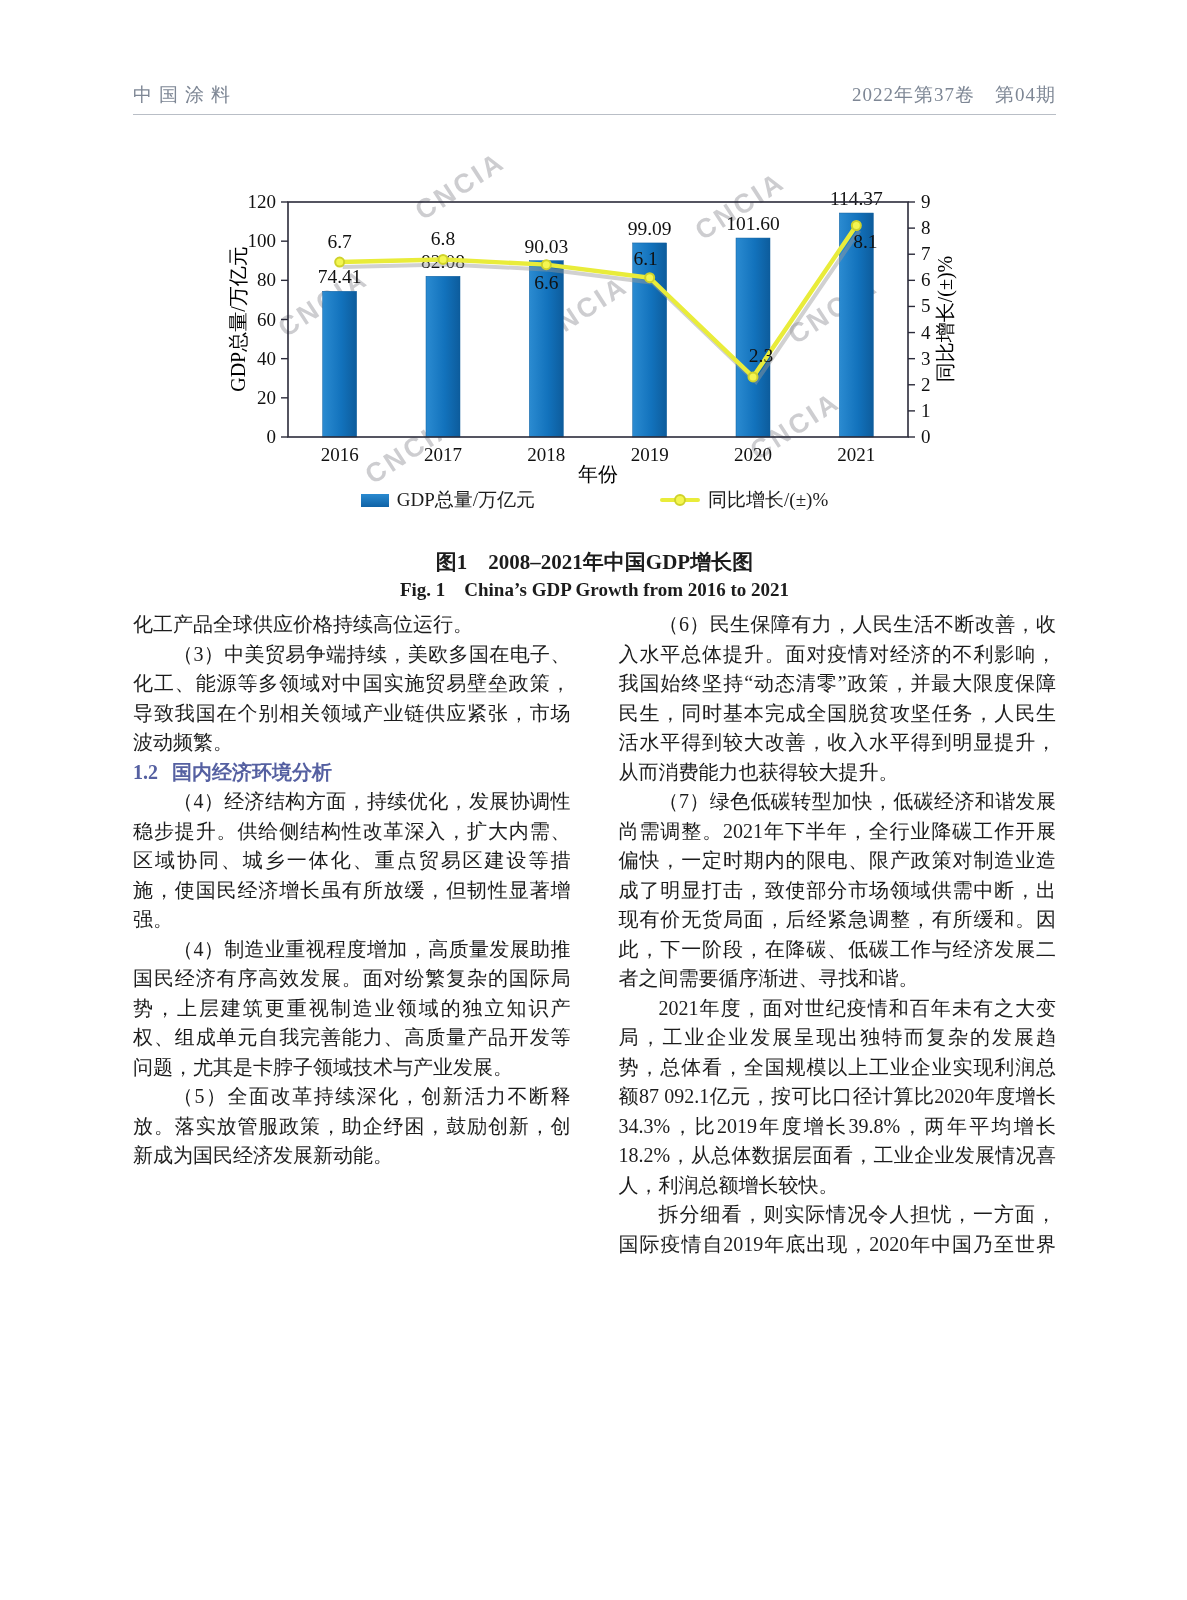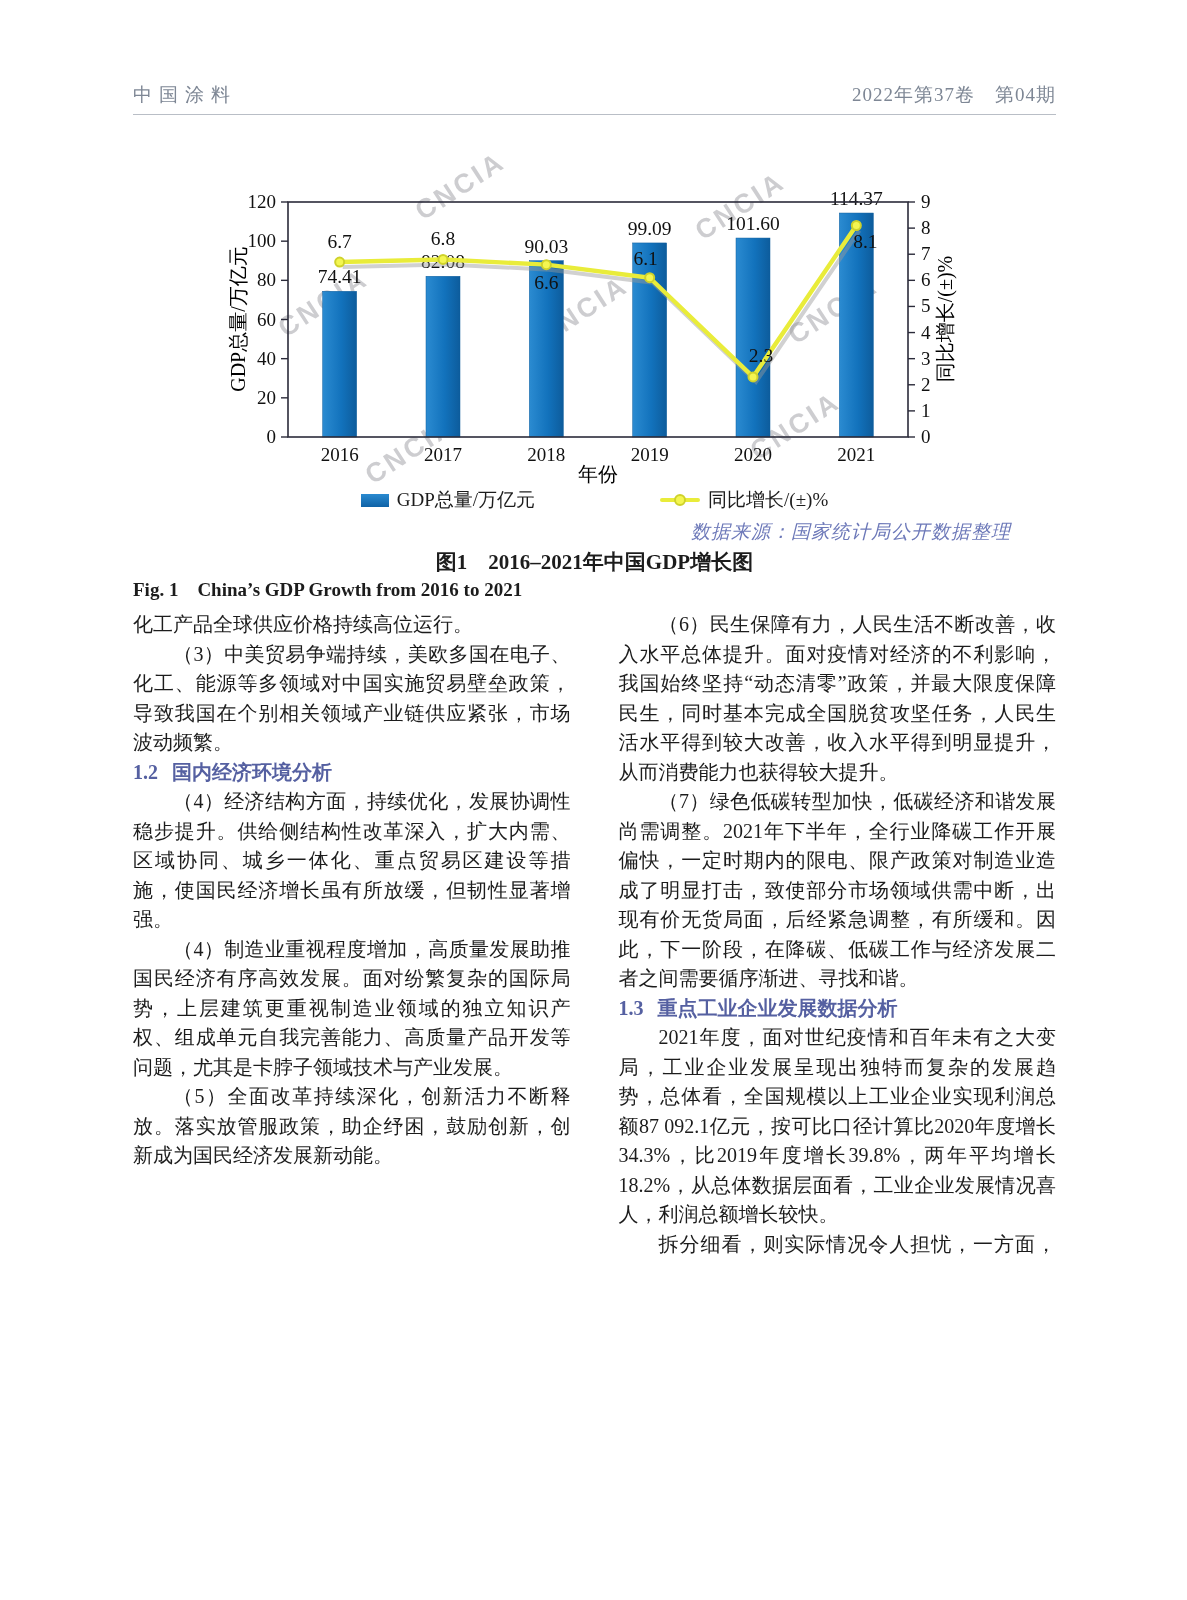--- a/index.html
+++ b/index.html
@@ -27,21 +27,21 @@
   .legend-swatch{width:28px;height:13px;background:linear-gradient(180deg,#2a8ad0,#0f62a6);}
   .legend-line{position:relative;width:40px;height:14px;}
   .legend-line .ln{position:absolute;left:0;top:5px;width:40px;height:4px;background:#e9ec3a;border-radius:2px;}
   .legend-line .mk{position:absolute;left:14px;top:1px;width:8px;height:8px;border:2px solid #cfd22b;
                    background:#f4f651;border-radius:50%;}
 
   #data-source{position:absolute;left:133px;top:519px;width:878px;text-align:right;
                font-size:19px;color:#6d79b9;font-style:italic;letter-spacing:1px;}
   #caption-cn{position:absolute;left:133px;top:548px;width:923px;text-align:center;
               font-size:21px;font-weight:bold;}
-  #caption-en{position:absolute;left:133px;top:577px;width:923px;
+  #caption-en{position:absolute;left:133px;top:577px;width:923px;text-align:center;
               font-size:19px;font-weight:bold;}
 
   
   #columns{position:absolute;left:133px;top:610px;width:923px;display:flex;gap:48px;}
   .col{flex:1;font-size:20px;line-height:29.5px;text-align:justify;}
   .col p{margin:0;}
   .col p.indent{text-indent:2em;}
   .sec-heading{margin:1px 0;font-family:"Liberation Sans","DejaVu Sans",sans-serif;
                font-weight:bold;color:#5560a1;font-size:20px;}
   .sec-heading .num{margin-right:14px;font-family:Liberation Serif, serif;}
@@ -165,37 +165,35 @@
     </div>
     <div class="legend-item">
       <span class="legend-line">
           <span class="ln"></span>
           <span class="mk"></span>
         </span>
       <span>同比增长/(±)%</span>
     </div>
   </div>
 
-  <div id="data-source">数据来源：国家统计局公开数据整理</div>
-  <div id="caption-cn">图1　2016–2021年中国GDP增长图</div>
+  <div id="caption-cn">图1　2008–2021年中国GDP增长图</div>
   <div id="caption-en">Fig. 1　China’s GDP Growth from 2016 to 2021</div>
 
   <div id="columns">
     <div class="col">
       <p>化工产品全球供应价格持续高位运行。</p>
       <p class="indent">（3）中美贸易争端持续，美欧多国在电子、化工、能源等多领域对中国实施贸易壁垒政策，导致我国在个别相关领域产业链供应紧张，市场波动频繁。</p>
       <p class="sec-heading"><span class="num">1.2</span><span>国内经济环境分析</span></p>
       <p class="indent">（4）经济结构方面，持续优化，发展协调性稳步提升。供给侧结构性改革深入，扩大内需、区域协同、城乡一体化、重点贸易区建设等措施，使国民经济增长虽有所放缓，但韧性显著增强。</p>
       <p class="indent">（4）制造业重视程度增加，高质量发展助推国民经济有序高效发展。面对纷繁复杂的国际局势，上层建筑更重视制造业领域的独立知识产权、组成单元自我完善能力、高质量产品开发等问题，尤其是卡脖子领域技术与产业发展。</p>
       <p class="indent">（5）全面改革持续深化，创新活力不断释放。落实放管服政策，助企纾困，鼓励创新，创新成为国民经济发展新动能。</p>
     </div>
     <div class="col">
       <p class="indent">（6）民生保障有力，人民生活不断改善，收入水平总体提升。面对疫情对经济的不利影响，我国始终坚持“动态清零”政策，并最大限度保障民生，同时基本完成全国脱贫攻坚任务，人民生活水平得到较大改善，收入水平得到明显提升，从而消费能力也获得较大提升。</p>
       <p class="indent">（7）绿色低碳转型加快，低碳经济和谐发展尚需调整。2021年下半年，全行业降碳工作开展偏快，一定时期内的限电、限产政策对制造业造成了明显打击，致使部分市场领域供需中断，出现有价无货局面，后经紧急调整，有所缓和。因此，下一阶段，在降碳、低碳工作与经济发展二者之间需要循序渐进、寻找和谐。</p>
-      <p class="sec-heading"><span class="num">1.3</span><span>重点工业企业发展数据分析</span></p>
       <p class="indent">2021年度，面对世纪疫情和百年未有之大变局，工业企业发展呈现出独特而复杂的发展趋势，总体看，全国规模以上工业企业实现利润总额87 092.1亿元，按可比口径计算比2020年度增长34.3%，比2019年度增长39.8%，两年平均增长18.2%，从总体数据层面看，工业企业发展情况喜人，利润总额增长较快。</p>
       <p class="indent">拆分细看，则实际情况令人担忧，一方面，国际疫情自2019年底出现，2020年中国乃至世界各国制造业均受到疫情严重影响，2021年中国境内经济恢复较快，且有增长，其他主要经济体略有缓和，因此，数据对比基数相对较低，继而呈现出当下利润高增长现象；另一方面，虽然我国规模以上工业企业利润总额呈大幅增长趋势，但工业企业营业收入利润率呈现总体下降趋势（图2），同时，制造业利润总额增长率大幅低于上游基础原材料行业利润总额增长速率，此现象一般常见于经济发展之初的粗放式发展模式，与当下</p>
     </div>
   </div>
 
   <div id="footer">
     <span class="page-num">2</span>
     <span class="footer-bar"></span>
     <span>
       <div class="footer-cn">行业走势</div>

